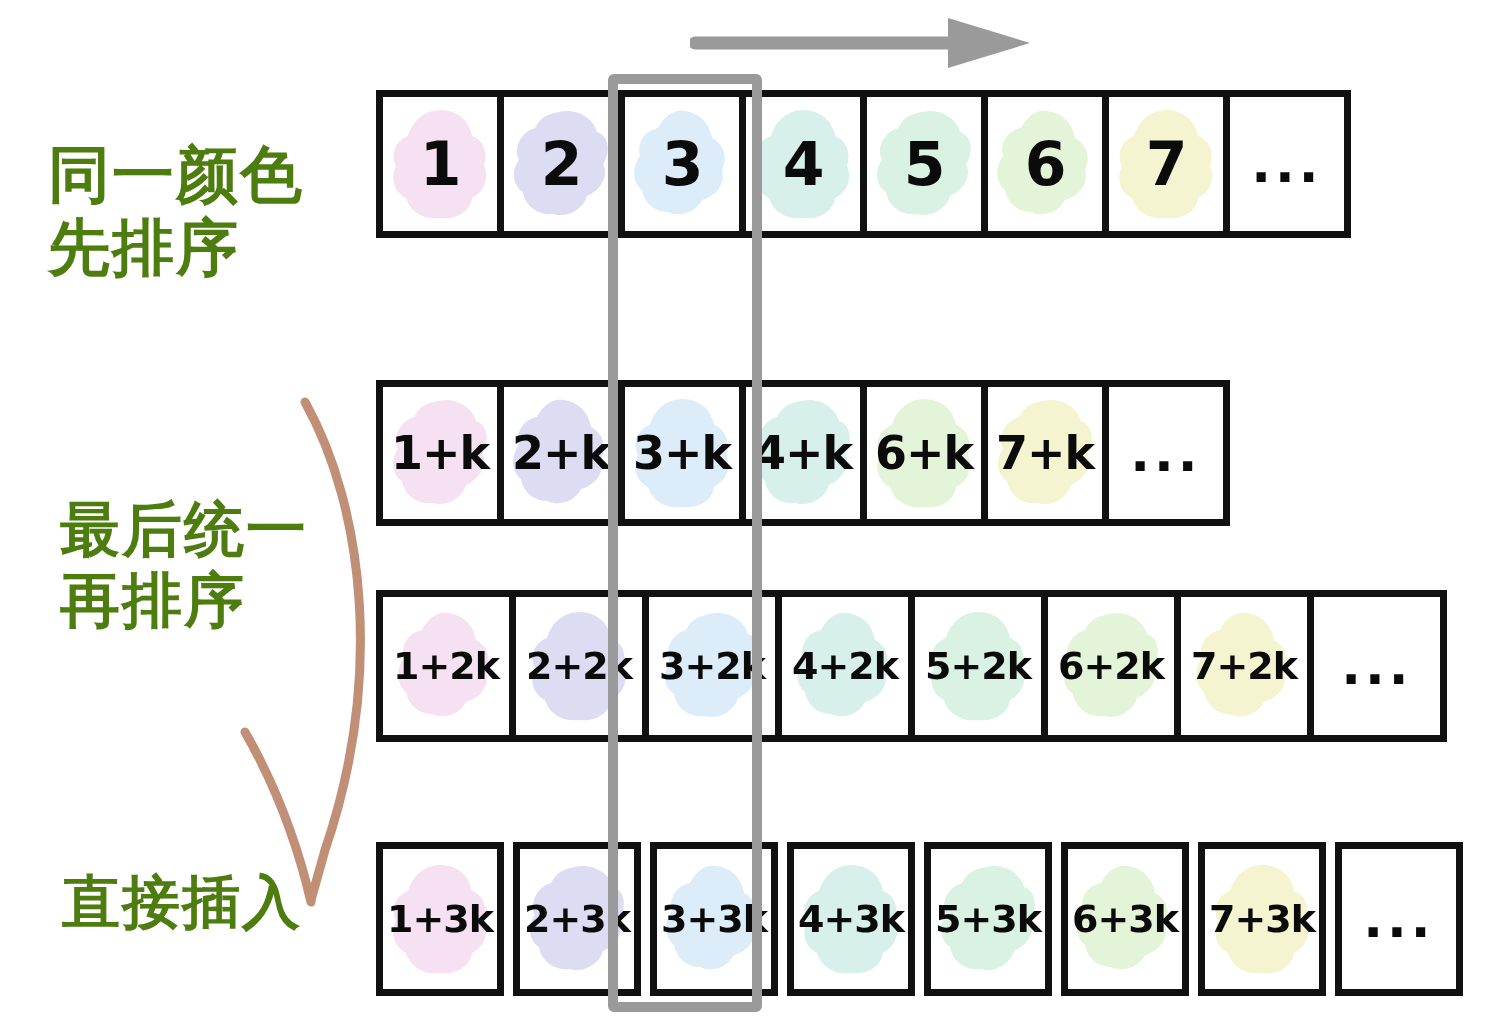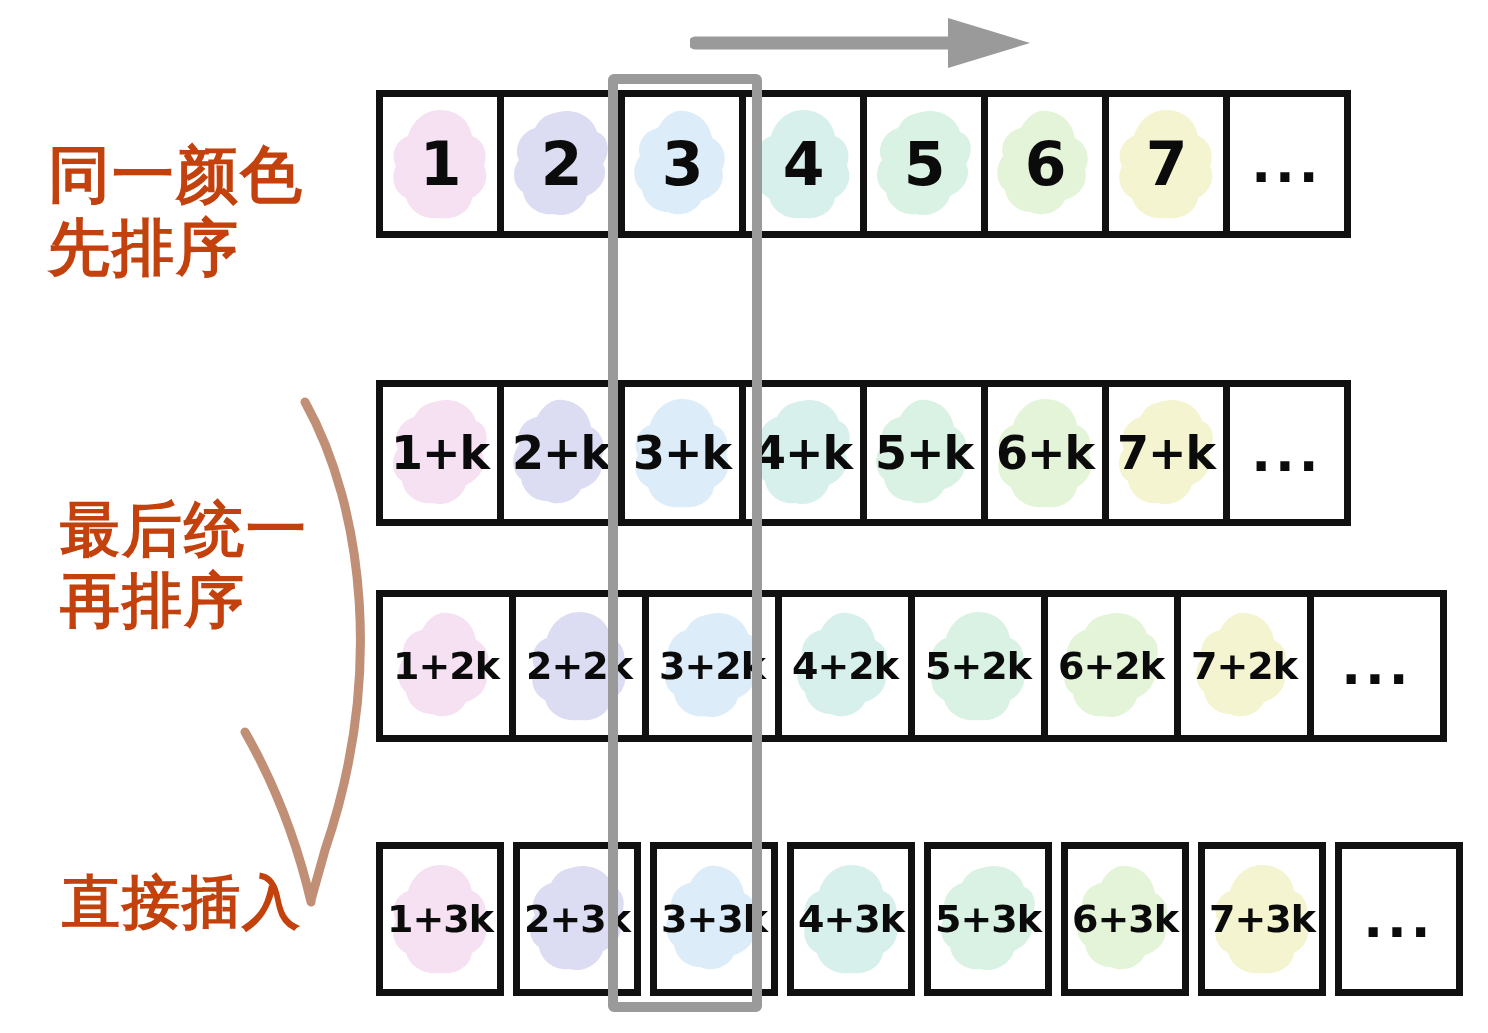--- a/index.html
+++ b/index.html
@@ -6,21 +6,21 @@
   body{
     width:1488px;height:1033px;
     font-family:"DejaVu Sans","Liberation Sans",sans-serif;
     overflow:hidden;
   }
   #stage{position:relative;width:1488px;height:1033px;background:#fff;}
 
   
   .annot{
     position:absolute;
-    color:#c2410c;
+    color:#4d7c0f;
     font-family:"DejaVu Sans","Liberation Sans",sans-serif;
     font-weight:700;
     letter-spacing:2px;
     white-space:pre;
     line-height:1.18;
   }
   #annot-1{left:48px;  top:138px;  font-size:62px;}
   #annot-2{left:60px;  top:494px;  font-size:60px;}
   #annot-3{left:62px;  top:868px;  font-size:58px;}
 
@@ -212,28 +212,20 @@
         <div class="blob">
           <svg viewBox="0 0 104 116" xmlns="http://www.w3.org/2000/svg">
             <path d="M50 6 C68 2 84 12 88 26 C100 30 102 46 94 58 C100 70 92 84 78 90 C74 104 58 112 44 108 C30 110 16 100 14 86 C4 80 2 64 10 54 C4 42 12 26 26 22 C32 10 40 8 50 6 Z" fill="#d8f0ec"></path>
           </svg>
         </div>
         <span class="cell-label">4+k</span>
       </div>
       <div class="cell">
         <div class="blob">
           <svg viewBox="0 0 104 116" xmlns="http://www.w3.org/2000/svg">
-            <path d="M54 5 C72 7 80 20 82 32 C94 38 98 52 92 64 C96 78 86 90 72 94 C66 106 50 112 38 106 C24 106 14 96 12 84 C2 76 2 60 10 50 C6 36 16 24 28 22 C34 10 44 3 54 5 Z" fill="#d9f2e4"></path>
-          </svg>
-        </div>
-        <span class="cell-label">5+k</span>
-      </div>
-      <div class="cell">
-        <div class="blob">
-          <svg viewBox="0 0 104 116" xmlns="http://www.w3.org/2000/svg">
             <path d="M52 4 C70 4 82 16 84 30 C96 34 100 48 96 60 C102 72 96 86 84 92 C82 106 68 114 52 112 C36 114 22 106 18 92 C6 86 2 72 8 60 C2 48 8 34 20 30 C24 16 36 4 52 4 Z" fill="#e4f4d9"></path>
           </svg>
         </div>
         <span class="cell-label">6+k</span>
       </div>
       <div class="cell">
         <div class="blob">
           <svg viewBox="0 0 104 116" xmlns="http://www.w3.org/2000/svg">
             <path d="M50 6 C68 2 84 12 88 26 C100 30 102 46 94 58 C100 70 92 84 78 90 C74 104 58 112 44 108 C30 110 16 100 14 86 C4 80 2 64 10 54 C4 42 12 26 26 22 C32 10 40 8 50 6 Z" fill="#f4f4d0"></path>
           </svg>

